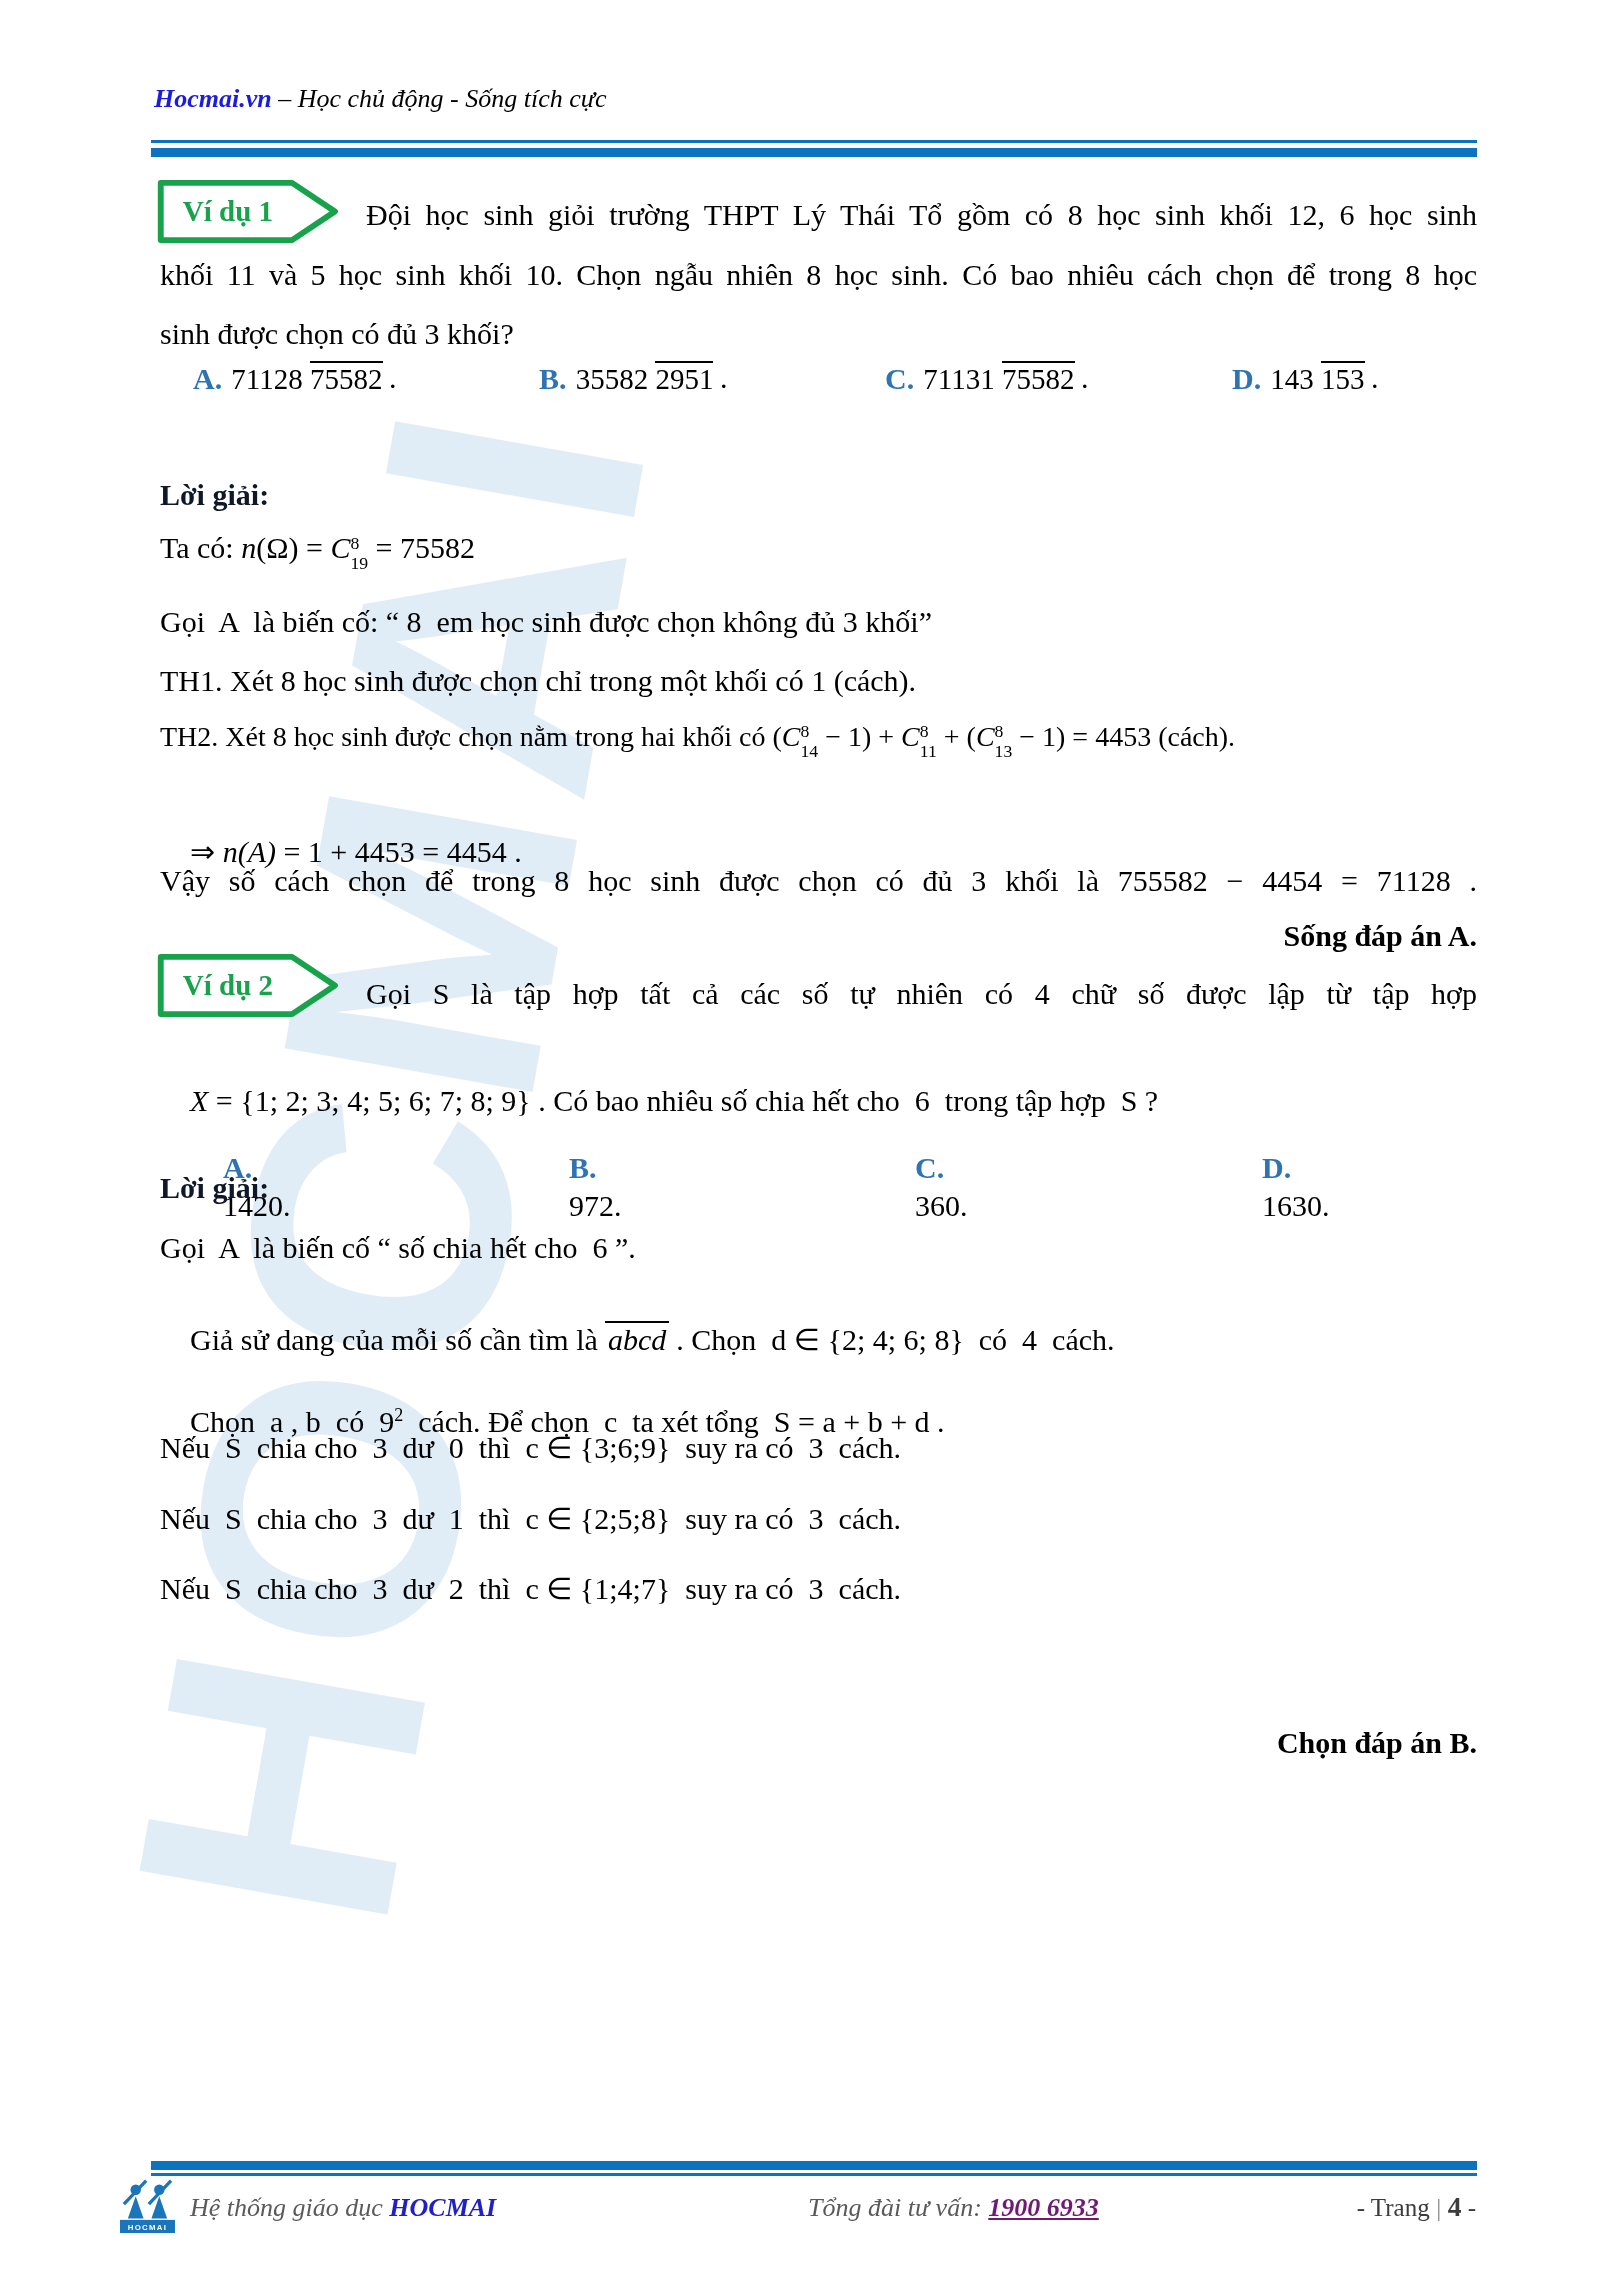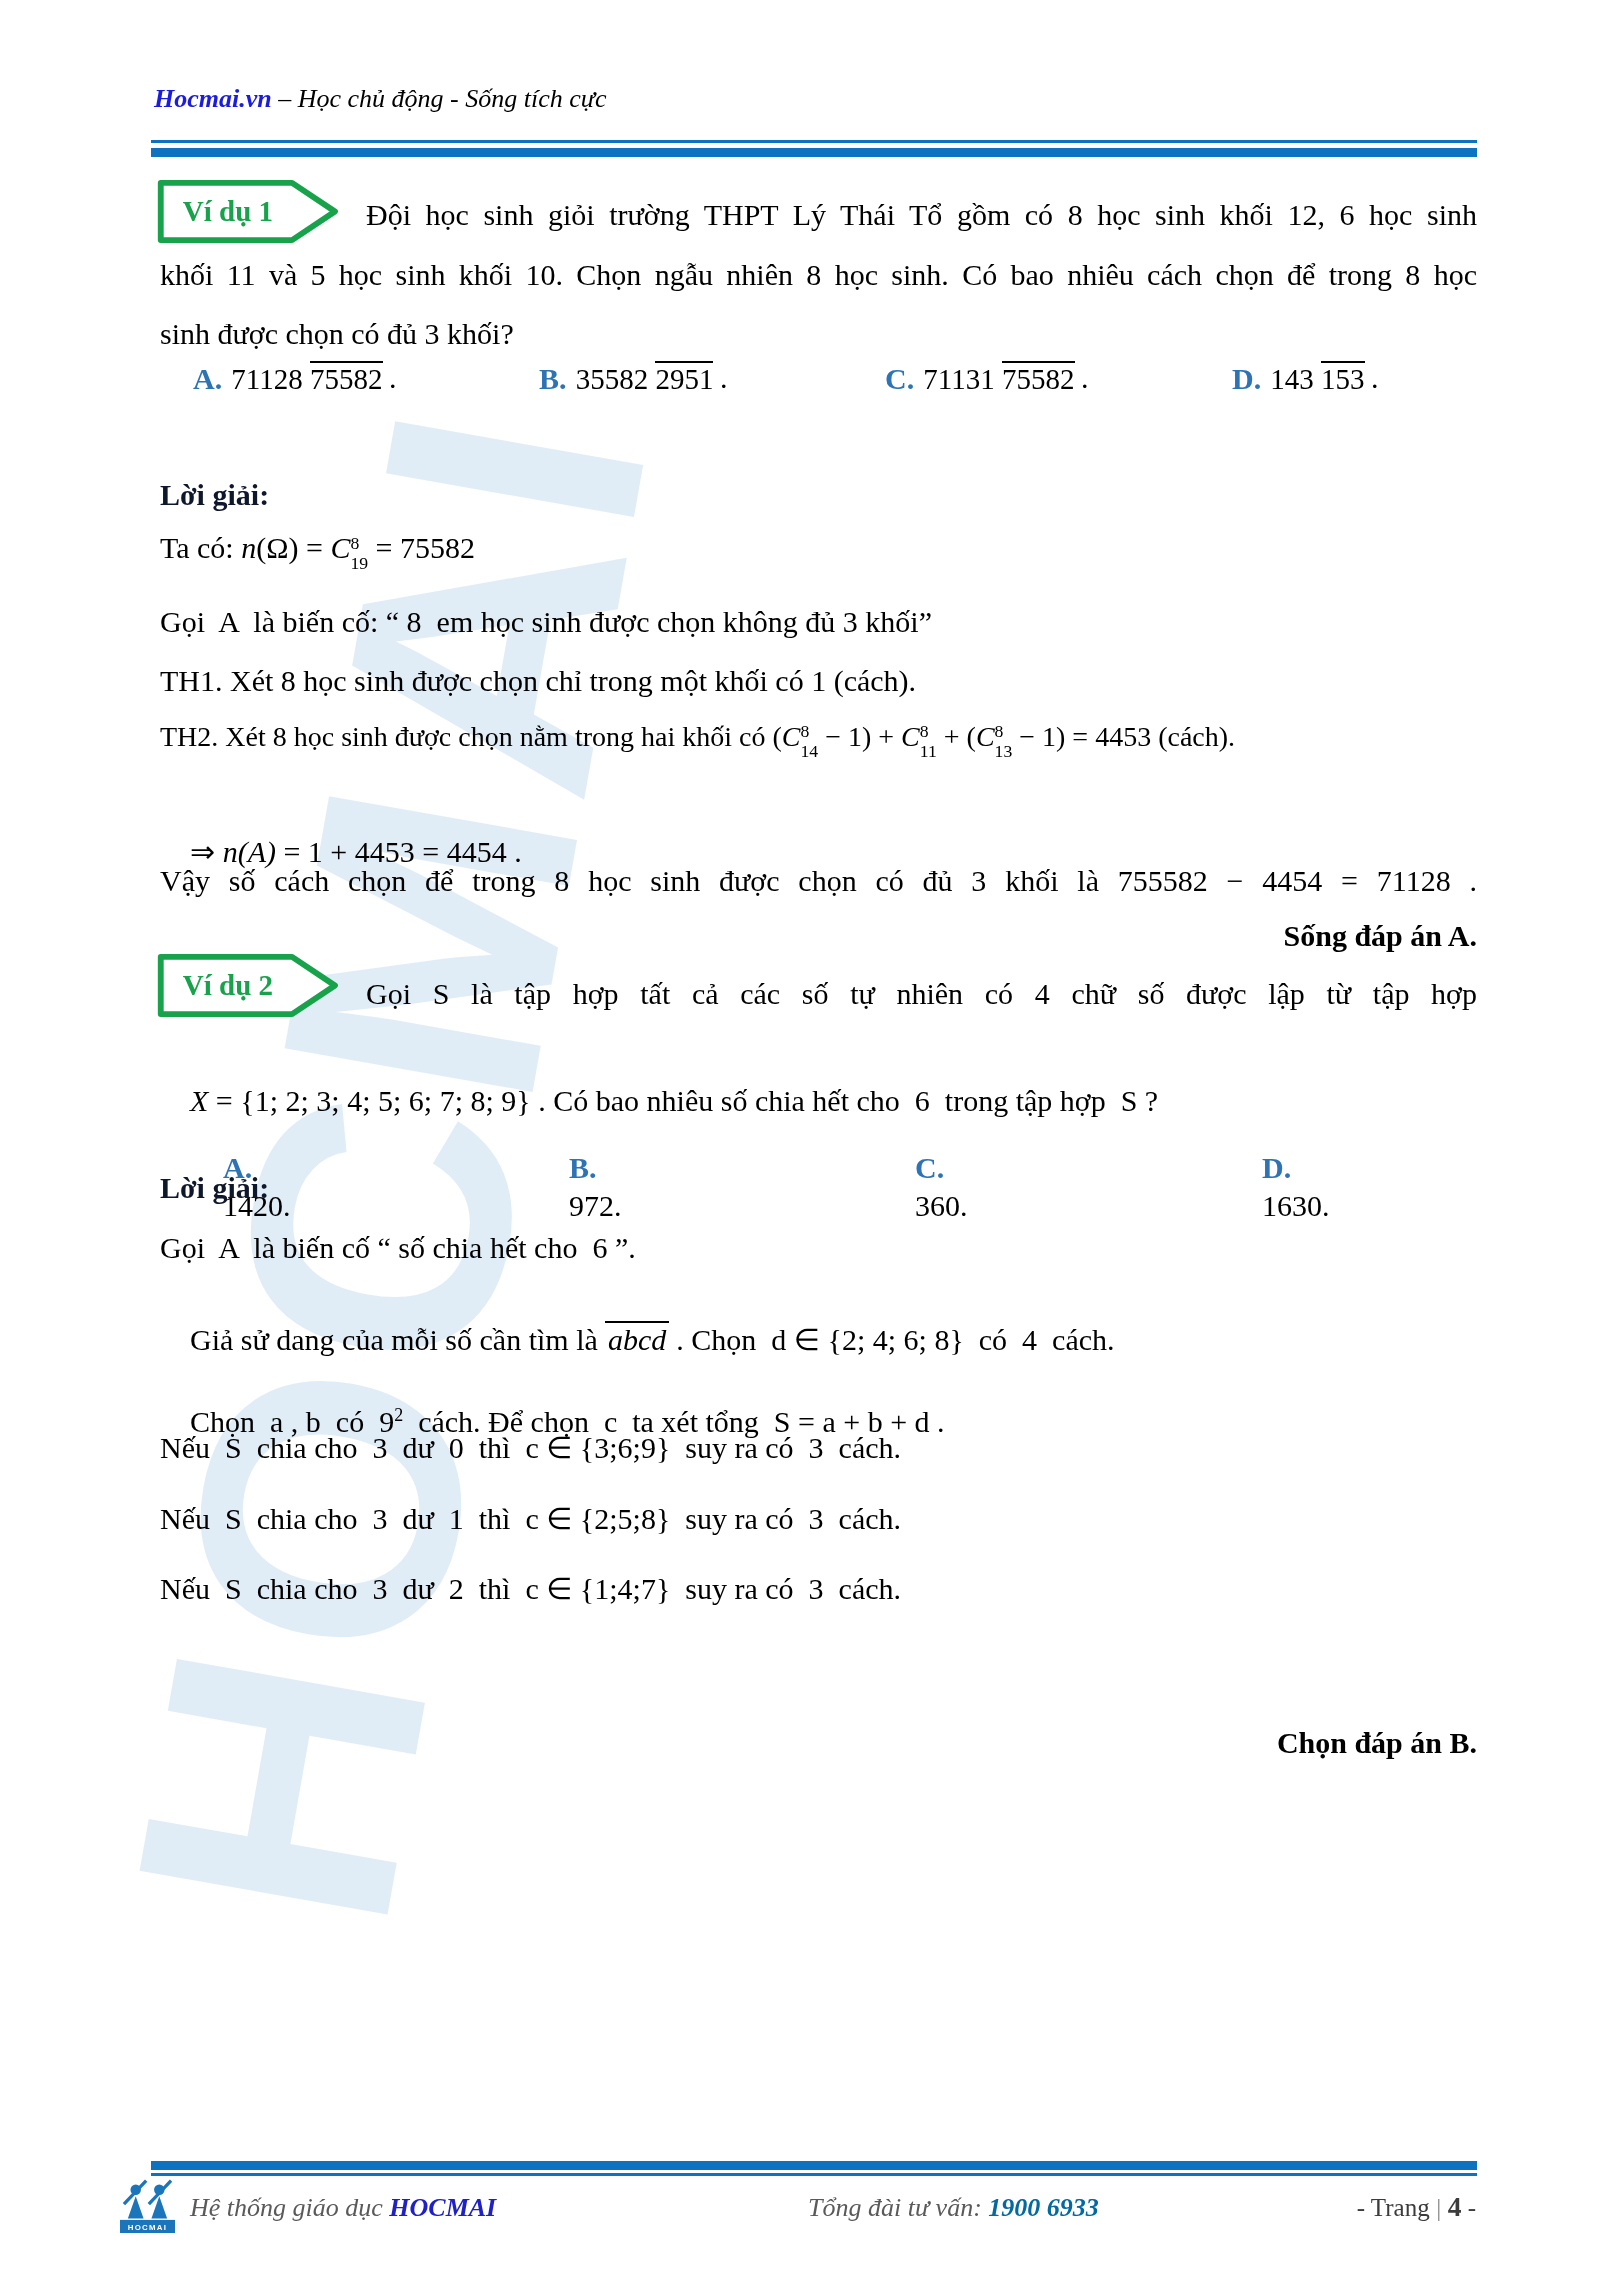--- a/index.html
+++ b/index.html
@@ -25,21 +25,21 @@
   .frac .den{border-top:2.6px solid #000;}
   .opt-tail{align-self:flex-end;margin-left:6.5px;margin-bottom:2.6px;font-size:30px;}
   .solution-title{color:#0f172a;font-weight:bold;font-size:30px;}
   .cnk{display:inline-block;white-space:nowrap;}
   .stk{display:inline-block;vertical-align:-10.5px;font-size:17.7px;line-height:1.12;text-align:left;}
   .stk span{display:block;}
   .answer{font-weight:bold;font-size:30px;text-align:right;}
   .overline-math{font-style:italic;border-top:2px solid #000;padding:0 2.6px;}
   .footer-text{font-size:26px;font-style:italic;color:#5a5a5a;}
   .footer-text .org{color:#2020c8;font-weight:bold;}
-  .hot-num{font-weight:bold;color:#0369a1;}
+  .hot-num{font-weight:bold;color:#701a75;text-decoration:underline;}
   .pagebox{font-size:25px;color:#3c3c3c;}
   .pagebox .sep{color:#8a8a8a;padding:0 6.5px;}
   .pagebox .num{font-weight:bold;font-size:27.5px;}
   sup{font-size:0.6em;}
 </style>
 </head>
 <body>
 
 <div class="page">
 

